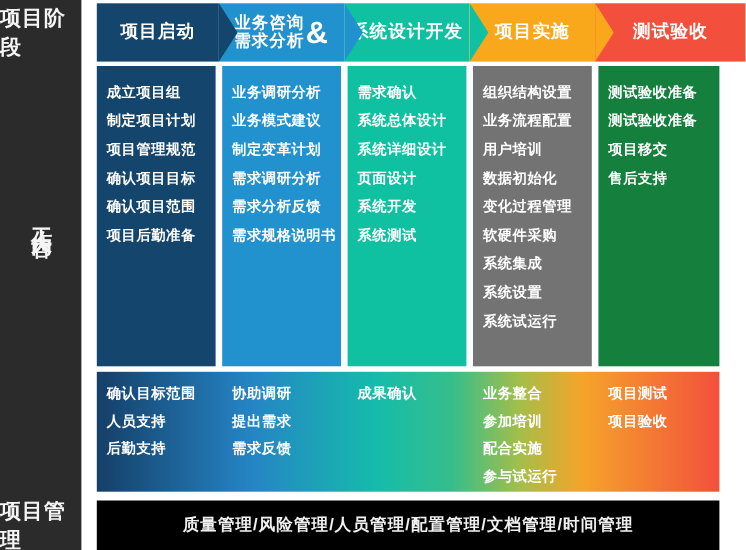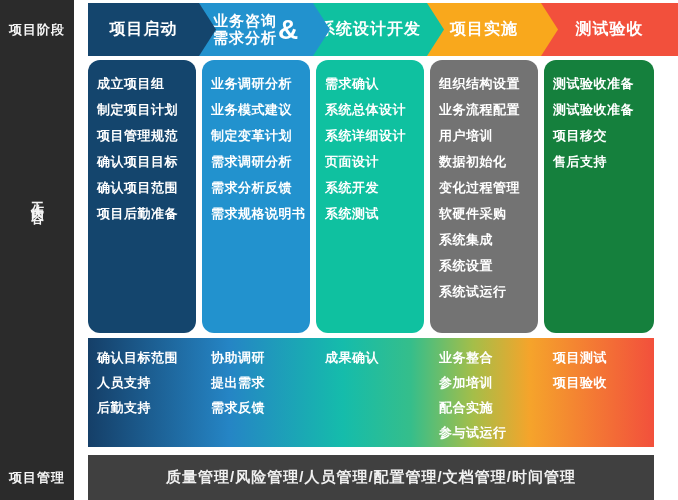--- a/index.html
+++ b/index.html
@@ -5,38 +5,38 @@
   html,body { margin:0; padding:0; background:#ffffff; }
   * { box-sizing:border-box; }
   .canvas {
     position:relative; width:678px; height:500px; background:#ffffff;
     font-family:"Liberation Sans","DejaVu Sans",sans-serif;
     overflow:hidden;
   }
   
   .sidebar { position:absolute; left:0; top:0; width:74px; height:500px; background:#2b2b2b; }
   .side-label { position:absolute; left:0; width:74px; display:flex; align-items:center; justify-content:center;
-                color:#f5f5f5; font-size:13px; font-weight:bold; letter-spacing:1px; }
+                color:#f5f5f5; font-size:19px; font-weight:bold; letter-spacing:1px; }
   .side-label.top    { top:3px;   height:53px; }
   .side-label.mid    { top:60px;  height:273px; }
   .side-label.mid span { writing-mode:vertical-rl; text-orientation:upright; letter-spacing:3px; }
   .side-label.bottom { top:455px; height:45px; }
   
   .phase-band { position:absolute; left:88px; top:3px; width:590px; height:53px; display:flex; }
   .phase { position:relative; height:53px; display:flex; align-items:center; justify-content:center;
            color:#ffffff; font-size:16px; font-weight:bold; letter-spacing:1px; }
   .phase.s1 { width:111px; } .phase.s2 { width:114px; } .phase.s3 { width:114px; }
   .phase.s4 { width:114px;justify-content:center; } .phase.s5 { width:137px; }
   .chev { position:absolute; left:0; top:0; width:17px; height:53px;
           clip-path:polygon(0 0, 100% 50%, 0 100%); }
   .two-line { display:flex; flex-direction:column; line-height:1.12; font-size:15px; text-align:center; }
   .amp { font-size:28px; font-weight:bold; margin-left:1px; line-height:1; }
   
   .cols { position:absolute; left:88px; top:60px; width:566px; height:273px; }
-  .col { position:absolute; top:0; height:273px; padding:11px 0 0 9px;border-radius:12px; }
+  .col { position:absolute; top:0; height:273px; padding:11px 0 0 9px; }
   .col.c1 { left:0;     width:108px; } .col.c2 { left:114px; width:108px; }
   .col.c3 { left:228px; width:108px; } .col.c4 { left:342px; width:108px; }
   .col.c5 { left:456px; width:110px; }
   .item { color:#ffffff; font-size:13px; font-weight:bold; line-height:26px;
           letter-spacing:0.5px; white-space:nowrap; }
   
   .customer-band { position:absolute; left:88px; top:338px; width:566px; height:109px;
                    background:linear-gradient(90deg,#153f68 0%,#2585c5 25%,#15bcab 45%,#35be8b 57%,#a4be49 68%,#f5a42b 78%,#f2503c 100%);padding-left:20px; }
   .cband-col { position:absolute; top:7px; padding-left:9px; }
   .cband-col.c1 { left:0;     width:108px; } .cband-col.c2 { left:114px; width:108px; }
@@ -150,17 +150,17 @@
       <div class="item">参加培训</div>
       <div class="item">配合实施</div>
       <div class="item">参与试运行</div>
     </div>
     <div class="cband-col c5">
       <div class="item">项目测试</div>
       <div class="item">项目验收</div>
     </div>
   </div>
 
-  <div class="bottom-bar" style="background: #404040;">
+  <div class="bottom-bar" style="background: #000000;">
     <span>质量管理/风险管理/人员管理/配置管理/文档管理/时间管理</span>
   </div>
 
 </div>
 
 </body></html>

